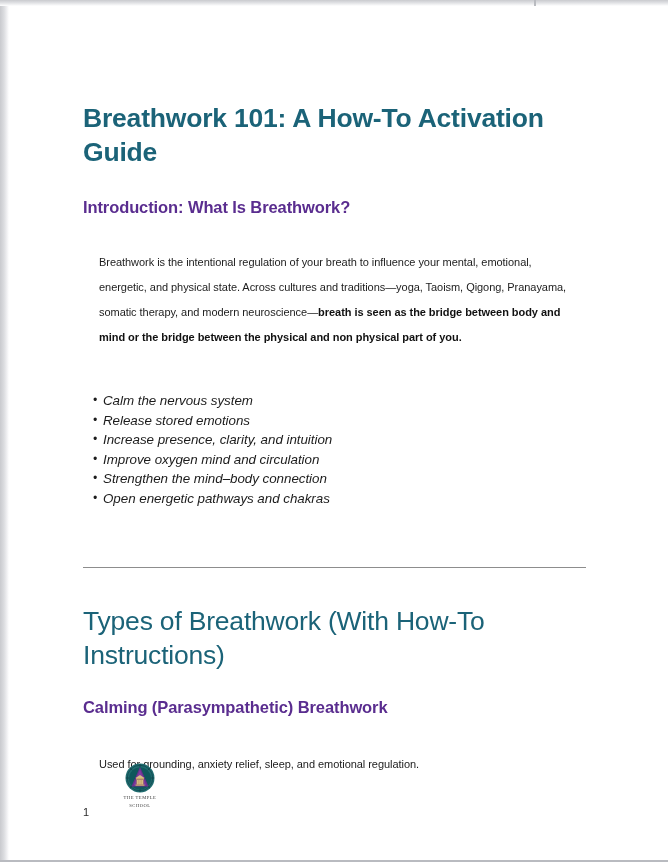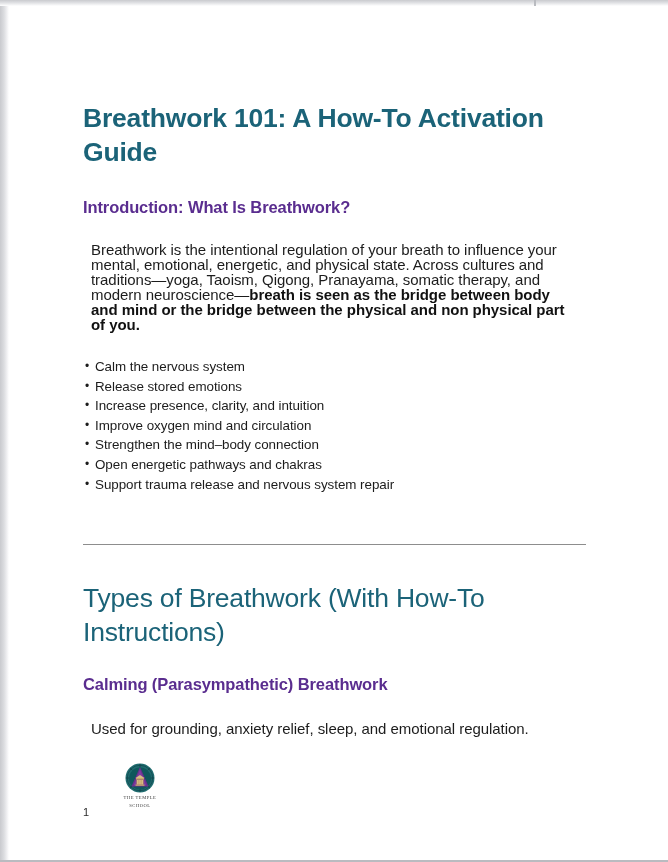--- a/index.html
+++ b/index.html
@@ -90,44 +90,45 @@
   h3.sub-head {
     margin: 0;
     font-size: 16.5px;
     line-height: 22px;
     font-weight: bold;
     color: #5a2d8f;
     letter-spacing: -0.1px;
   }
 
   p.body-text {
-    margin: 8px;
-    font-size: 15px;
-    line-height: 15px;
+    margin: 16px;
+    font-size: 11px;
+    line-height: 25px;
     color: #1c1c1c;
     letter-spacing: -0.05px;
   }
 
   .bold-run {
     font-weight: bold;
     color: #111111;
   }
 
   .label-bold {
     margin: 0;
     font-size: 13.4px;
     line-height: 19.6px;
     font-weight: bold;
     color: #111111;
   }
 
   ul.plain-list {
-    margin: 0;
+    margin: 8px;
     padding: 0;
     list-style: none;
+    font-style: italic;
   }
   ul.plain-list li {
     font-size: 13.4px;
     line-height: 19.6px;
     color: #1c1c1c;
     padding-left: 12px;
     position: relative;
     letter-spacing: -0.05px;
   }
   ul.plain-list li::before {
@@ -222,21 +223,20 @@
       <div class="gap-para-to-label"></div>
 
 
       <ul class="plain-list">
         <li>Calm the nervous system</li>
         <li>Release stored emotions</li>
         <li>Increase presence, clarity, and intuition</li>
         <li>Improve oxygen mind and circulation</li>
         <li>Strengthen the mind–body connection</li>
         <li>Open energetic pathways and chakras</li>
-        <li>Support trauma release and nervous system repair</li>
       </ul>
 
       <div class="gap-list-to-para"></div>
 
 
       <div class="gap-para-to-rule"></div>
 
       <hr class="divider">
 
       <div class="gap-rule-to-h2"></div>

